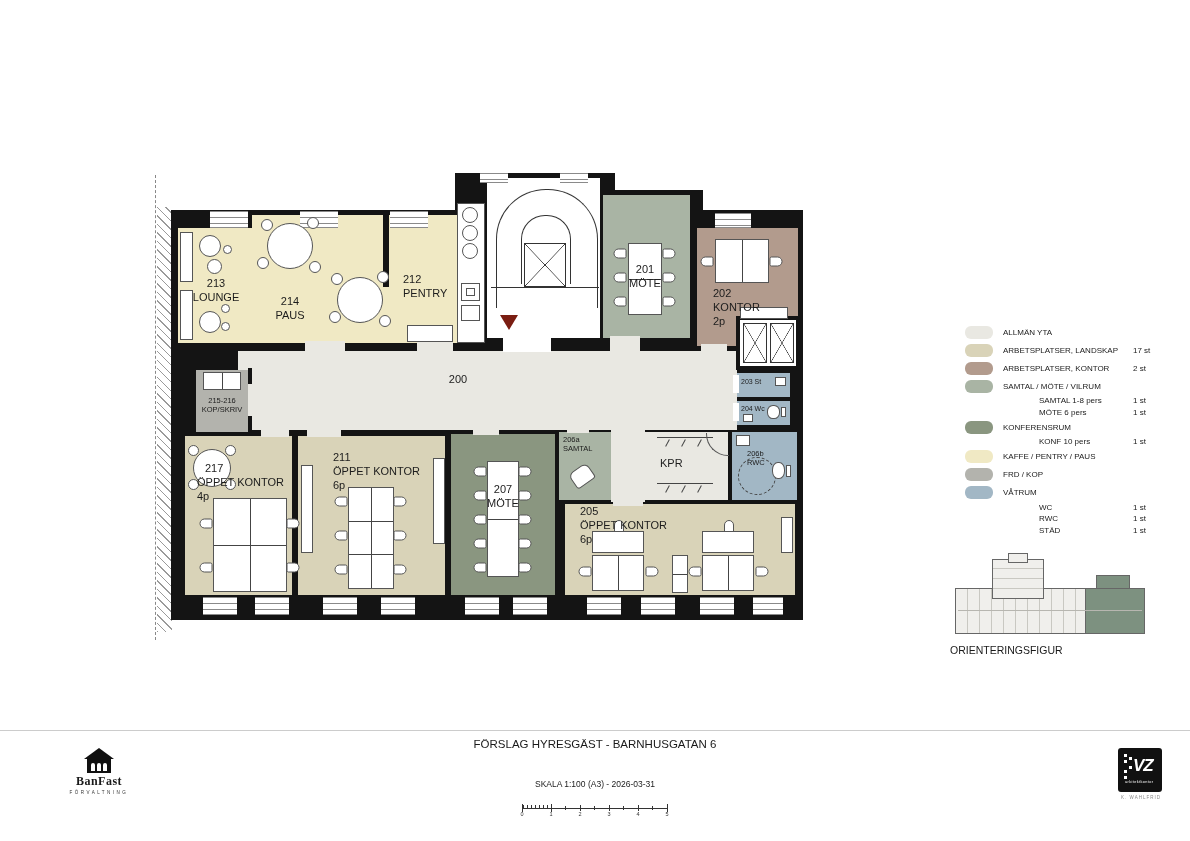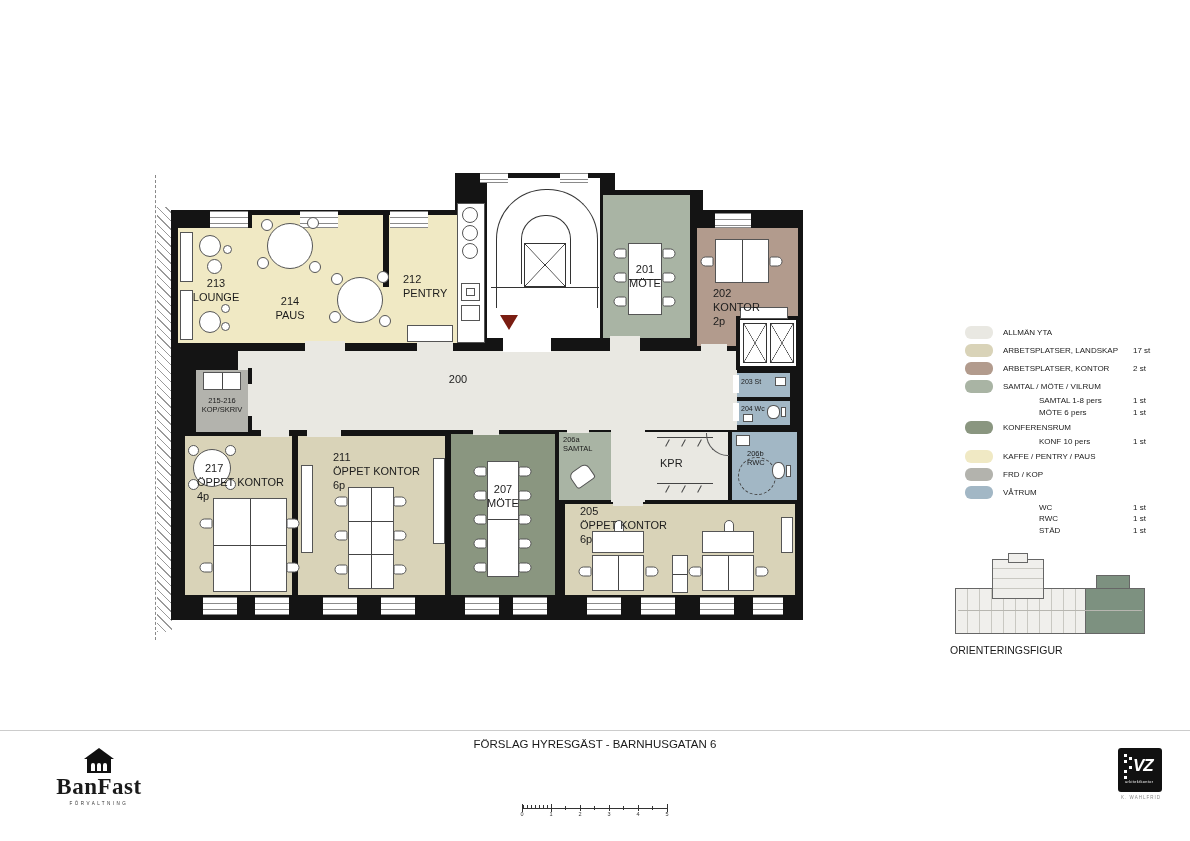--- a/index.html
+++ b/index.html
@@ -46,21 +46,21 @@
   #scalebar{position:absolute;left:522px;top:803px;width:146px;height:16px;}
   .tick{position:absolute;width:1px;background:#333;}
   .ticklbl{position:absolute;top:8px;width:12px;text-align:center;font-size:5.5px;color:#333;}
   
   #banfast{position:absolute;left:44px;top:748px;width:110px;text-align:center;}
   #bf-house{position:relative;width:30px;height:26px;margin:0 auto;}
   #bf-roof{position:absolute;left:0;top:0;width:0;height:0;border-left:15px solid transparent;
     border-right:15px solid transparent;border-bottom:11px solid #111;}
   #bf-body{position:absolute;left:3px;top:11px;width:24px;height:14px;background:#111;}
   .bf-slit{position:absolute;top:15px;width:4px;height:8px;background:#fff;border-radius:2px 2px 0 0;}
-  #bf-name{font-family:"Liberation Serif",serif;font-weight:bold;font-size:23px;letter-spacing:.5px;}
+  #bf-name{font-family:"Liberation Serif",serif;font-weight:bold;font-size:12px;letter-spacing:.5px;}
   #bf-sub{font-size:4.5px;letter-spacing:2.5px;color:#333;margin-top:1px;}
   
   #vz{position:absolute;left:1118px;top:748px;width:46px;text-align:center;}
   #vz-box{position:relative;width:44px;height:44px;background:#111;border-radius:3px;}
   .vz-dot{position:absolute;width:3px;height:3px;background:#fff;}
   #vz-name{position:absolute;left:15px;top:8px;color:#fff;font-weight:bold;font-size:17px;font-style:italic;letter-spacing:-1px;}
   #vz-sub{position:absolute;left:7px;top:32px;color:#fff;font-size:3.8px;letter-spacing:.4px;}
   #vz-person{font-size:4.5px;color:#888;margin-top:3px;letter-spacing:1px;}
 </style>
 </head>
@@ -437,20 +437,21 @@
     <div class="ob" style="left:58px;top:0;width:20px;height:10px;background:#f0efec;"></div>
     <div class="ob" style="left: 146px; top: 22px; width: 34px; height: 16px; background: rgb(125, 145, 128);"></div>
     <div class="ob" style="left: 135px; top: 35px; width: 60px; height: 46px; background: rgb(125, 145, 128);"></div>
     <div class="abs" style="left:8px;top:57px;width:184px;height:1px;background:#b7b6b0;"></div>
   </div>
   <div id="orient-label"><span>ORIENTERINGSFIGUR</span></div>
 
   <div id="footrule"></div>
 
   <div class="titleline" style="top:738px;font-size:11.5px;">FÖRSLAG HYRESGÄST - BARNHUSGATAN 6</div>
+  <div class="titleline" style="top:779px;font-size:8.5px;">SKALA 1:100 (A3) - 2026-03-31</div>
 
   <div id="scalebar">
     <div class="abs" style="left:0;top:5px;width:146px;height:1px;background:#333;"></div>
     <div class="abs" style="left:1px;top:2px;width:28px;height:4px;background:repeating-linear-gradient(90deg,#333 0 1px,transparent 1px 4px);"></div>
     <div class="tick" style="left:0;top:1px;height:8px;"></div>
     <div class="tick" style="left:29px;top:1px;height:8px;"></div>
     <div class="tick" style="left:58px;top:2px;height:6px;"></div>
     <div class="tick" style="left:87px;top:2px;height:6px;"></div>
     <div class="tick" style="left:116px;top:2px;height:6px;"></div>
     <div class="tick" style="left:145px;top:1px;height:8px;"></div>

